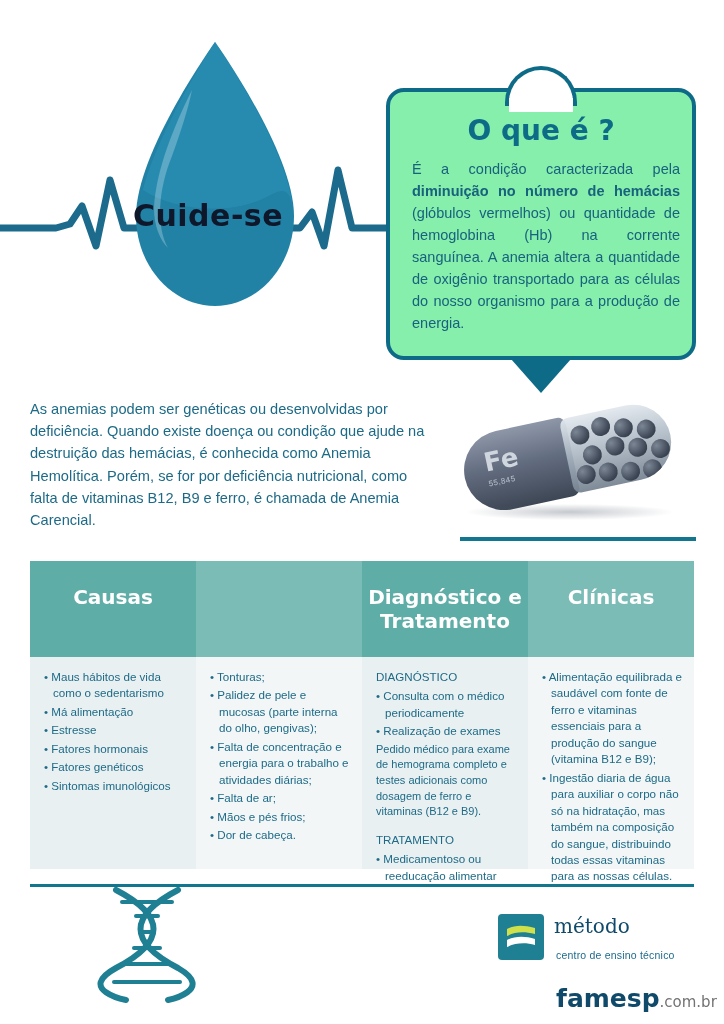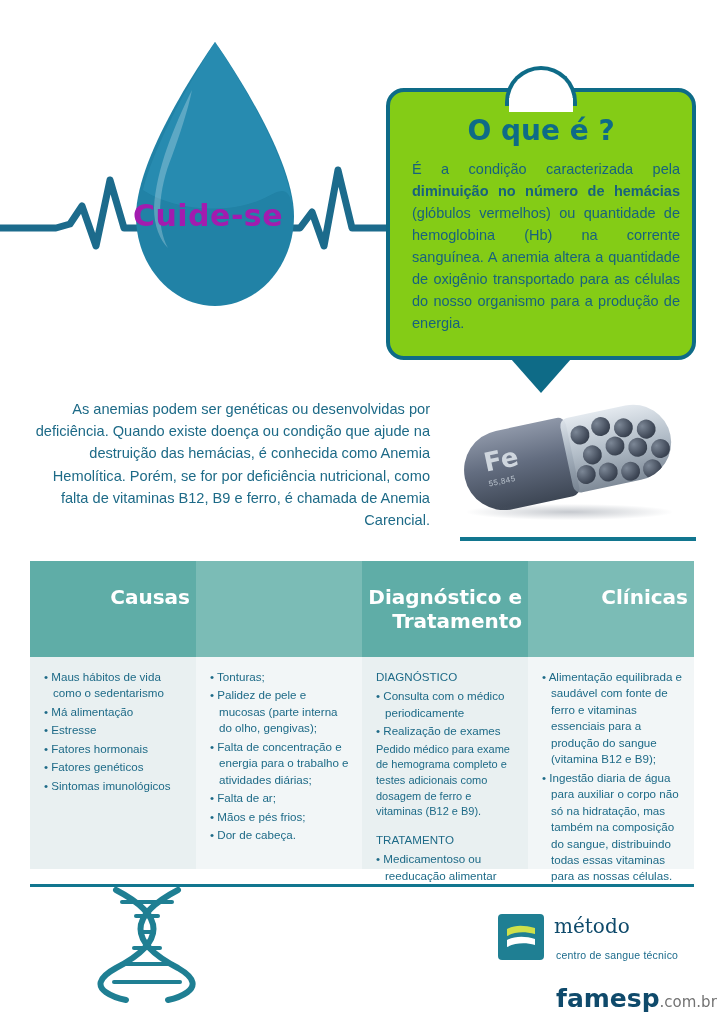--- a/index.html
+++ b/index.html
@@ -43,21 +43,21 @@
   }
 
   .cuide-se {
     position: absolute;
     left: 118px;
     top: 198px;
     width: 180px;
     text-align: center;
     font-size: 30px;
     font-weight: bold;
-    color: #a21caf;
+    color: #0f172a;
     letter-spacing: 0.5px;
     font-family: "DejaVu Sans", sans-serif;
   }
 
   
   .title-anemia {
     position: absolute;
     left: 30px;
     top: 318px;
     font-size: 56px;
@@ -68,33 +68,33 @@
   }
 
   .intro-text {
     position: absolute;
     left: 30px;
     top: 398px;
     width: 400px;
     font-size: 14.6px;
     line-height: 1.52;
     color: #1d6a87;
-    text-align: right;
+    text-align: left;
   }
 
   
   .callout {
     position: absolute;
     left: 386px;
     top: 88px;
     width: 310px;
     height: 272px;
     border: 4px solid #0e6b87;
     border-radius: 18px;
-    background: #84cc16;
+    background: #86efac;
     box-sizing: border-box;
   }
   .callout-notch {
     position: absolute;
     left: 505px;
     top: 66px;
     width: 72px;
     height: 40px;
     background: #ffffff;
     border: 4px solid #0e6b87;
@@ -264,21 +264,21 @@
     top: 96px;
     width: 100%;
     height: 212px;
     background: #e9f0f1;
   }
   .col-title {
     position: absolute;
     left: 0;
     top: 24px;
     width: 100%;
-    text-align: right;
+    text-align: center;
     color: #ffffff;
     font-size: 20px;
     font-weight: bold;
     line-height: 1.2;
     font-family: "DejaVu Sans", sans-serif;
     padding: 0 6px;
     box-sizing: border-box;
   }
   .col-content {
     position: absolute;
@@ -528,18 +528,18 @@
 
 
   <div class="metodo">
     <div class="metodo-mark">
       <svg class="metodo-mark-inner" viewBox="0 0 32 28">
         <path d="M2,6 C10,2 18,2 30,5 L30,11 C18,8 10,9 2,13 Z" fill="#cfe04a"></path>
         <path d="M2,17 C10,13 20,13 30,16 L30,22 C20,19 10,20 2,24 Z" fill="#ffffff"></path>
       </svg>
     </div>
     <div class="metodo-word">método</div>
-    <div class="metodo-sub">centro de sangue técnico</div>
+    <div class="metodo-sub">centro de ensino técnico</div>
   </div>
 
   <div class="famesp"><span>famesp</span><span class="tld">.com.br</span></div>
 
 </div>
 
 </body></html>

